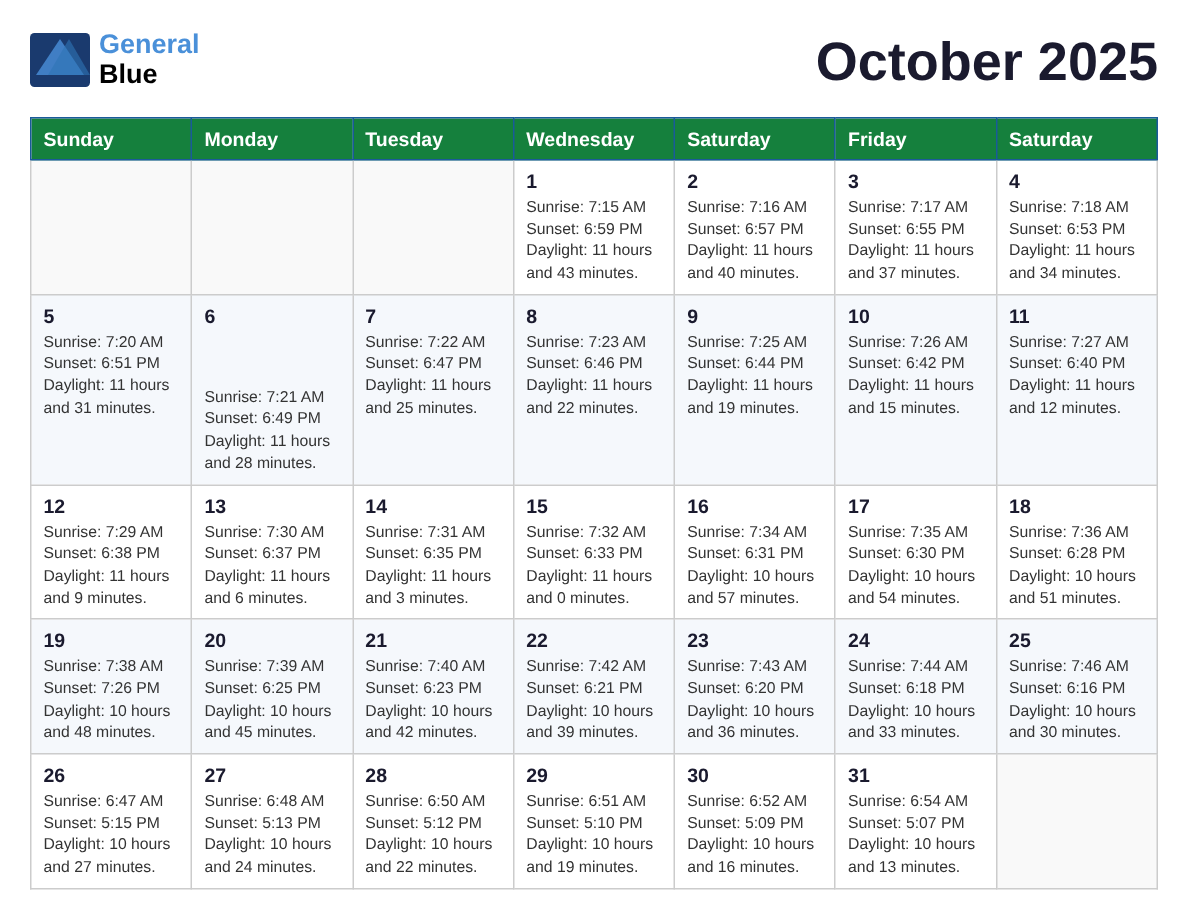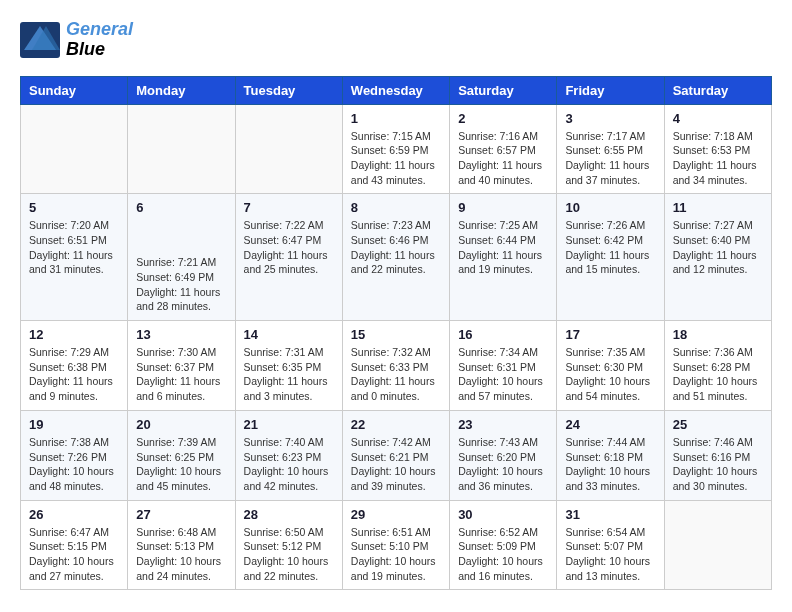--- a/index.html
+++ b/index.html
@@ -8,21 +8,20 @@
       background: #fff;
       width: 792px;
       min-height: 612px;
       padding: 20px;
     }
     .header {
       display: flex;
       justify-content: space-between;
       align-items: flex-start;
       margin-bottom: 16px;
-      font-style: italic;
     }
     .logo {
       display: flex;
       align-items: center;
       gap: 6px;
     }
     .logo-text {
       font-size: 18px;
       font-weight: bold;
       color: #1a1a2e;
@@ -46,21 +45,21 @@
     .location {
       font-size: 16px;
       color: #333;
     }
     .calendar-table {
       width: 100%;
       border-collapse: collapse;
       border: 1px solid #ccc;
     }
     .calendar-table th {
-      background: #1d4ed8;
+      background: #15803d;
       color: #fff;
       text-align: left;
       padding: 6px 8px;
       font-size: 13px;
       font-weight: bold;
       border: 1px solid #1a5a9a;
     }
     .calendar-table td {
       vertical-align: top;
       padding: 6px 8px;
@@ -94,20 +93,21 @@
       <rect x="0" y="0" width="40" height="36" rx="3" fill="#1a3a6e"></rect>
       <polygon points="20,4 36,28 4,28" fill="#4a90d9" opacity="0.8"></polygon>
       <polygon points="26,4 40,28 12,28" fill="#2e75b6" opacity="0.6"></polygon>
     </svg>
     <div class="logo-text">
       <div><span>General</span></div>
       <div style="color:#000000;">Blue</div>
     </div>
   </div>
   <div class="title-block">
+    <div class="month-title">October 2025</div>
   </div>
 </div>
 
 <table class="calendar-table">
   <thead>
     <tr>
     <th>Sunday</th>
         <th>Monday</th>
         <th>Tuesday</th>
         <th>Wednesday</th>

